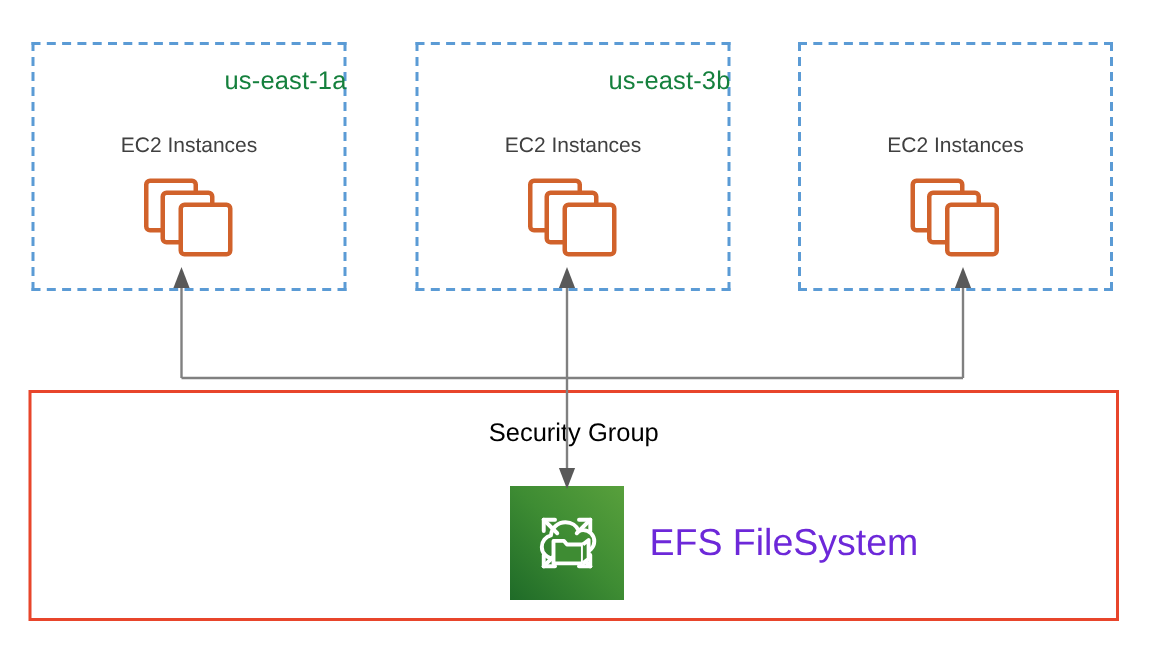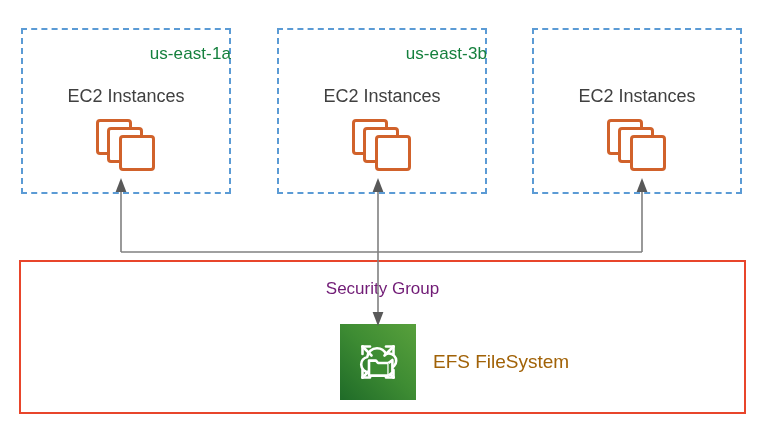--- a/index.html
+++ b/index.html
@@ -37,21 +37,21 @@
     line-height: 20px;
     letter-spacing: 0.1px;
     white-space: nowrap;
   }
   .az-subtitle {
     position: absolute;
     left: 0;
     right: 0;
     text-align: center;
     color: #404040;
-    font-size: 18px;
+    font-size: 14px;
     line-height: 20px;
     white-space: nowrap;
   }
 
   
   .ec2-icon {
     position: absolute;
     width: 60px;
     height: 52px;
   }
@@ -71,38 +71,38 @@
   
   .sg-box {
     position: absolute;
     box-sizing: border-box;
     border: 2px solid #E8452B;
     background: transparent;
   }
   .sg-title {
     position: absolute;
     text-align: center;
-    color: #701a75;
+    color: #000000;
     font-size: 17px;
     line-height: 20px;
     white-space: nowrap;
   }
 
   
   .efs-icon {
     position: absolute;
     width: 76px;
     height: 76px;
     background: linear-gradient(45deg, #1F6B28 0%, #3E8C33 52%, #58A03C 100%);
   }
   .efs-icon svg { display: block; }
   .efs-label {
     position: absolute;
-    color: #a16207;
-    font-size: 19px;
+    color: #6d28d9;
+    font-size: 25px;
     line-height: 22px;
     white-space: nowrap;
   }
 
   
   #connectors {
     position: absolute;
     left: 0;
     top: 0;
     width: 774px;

